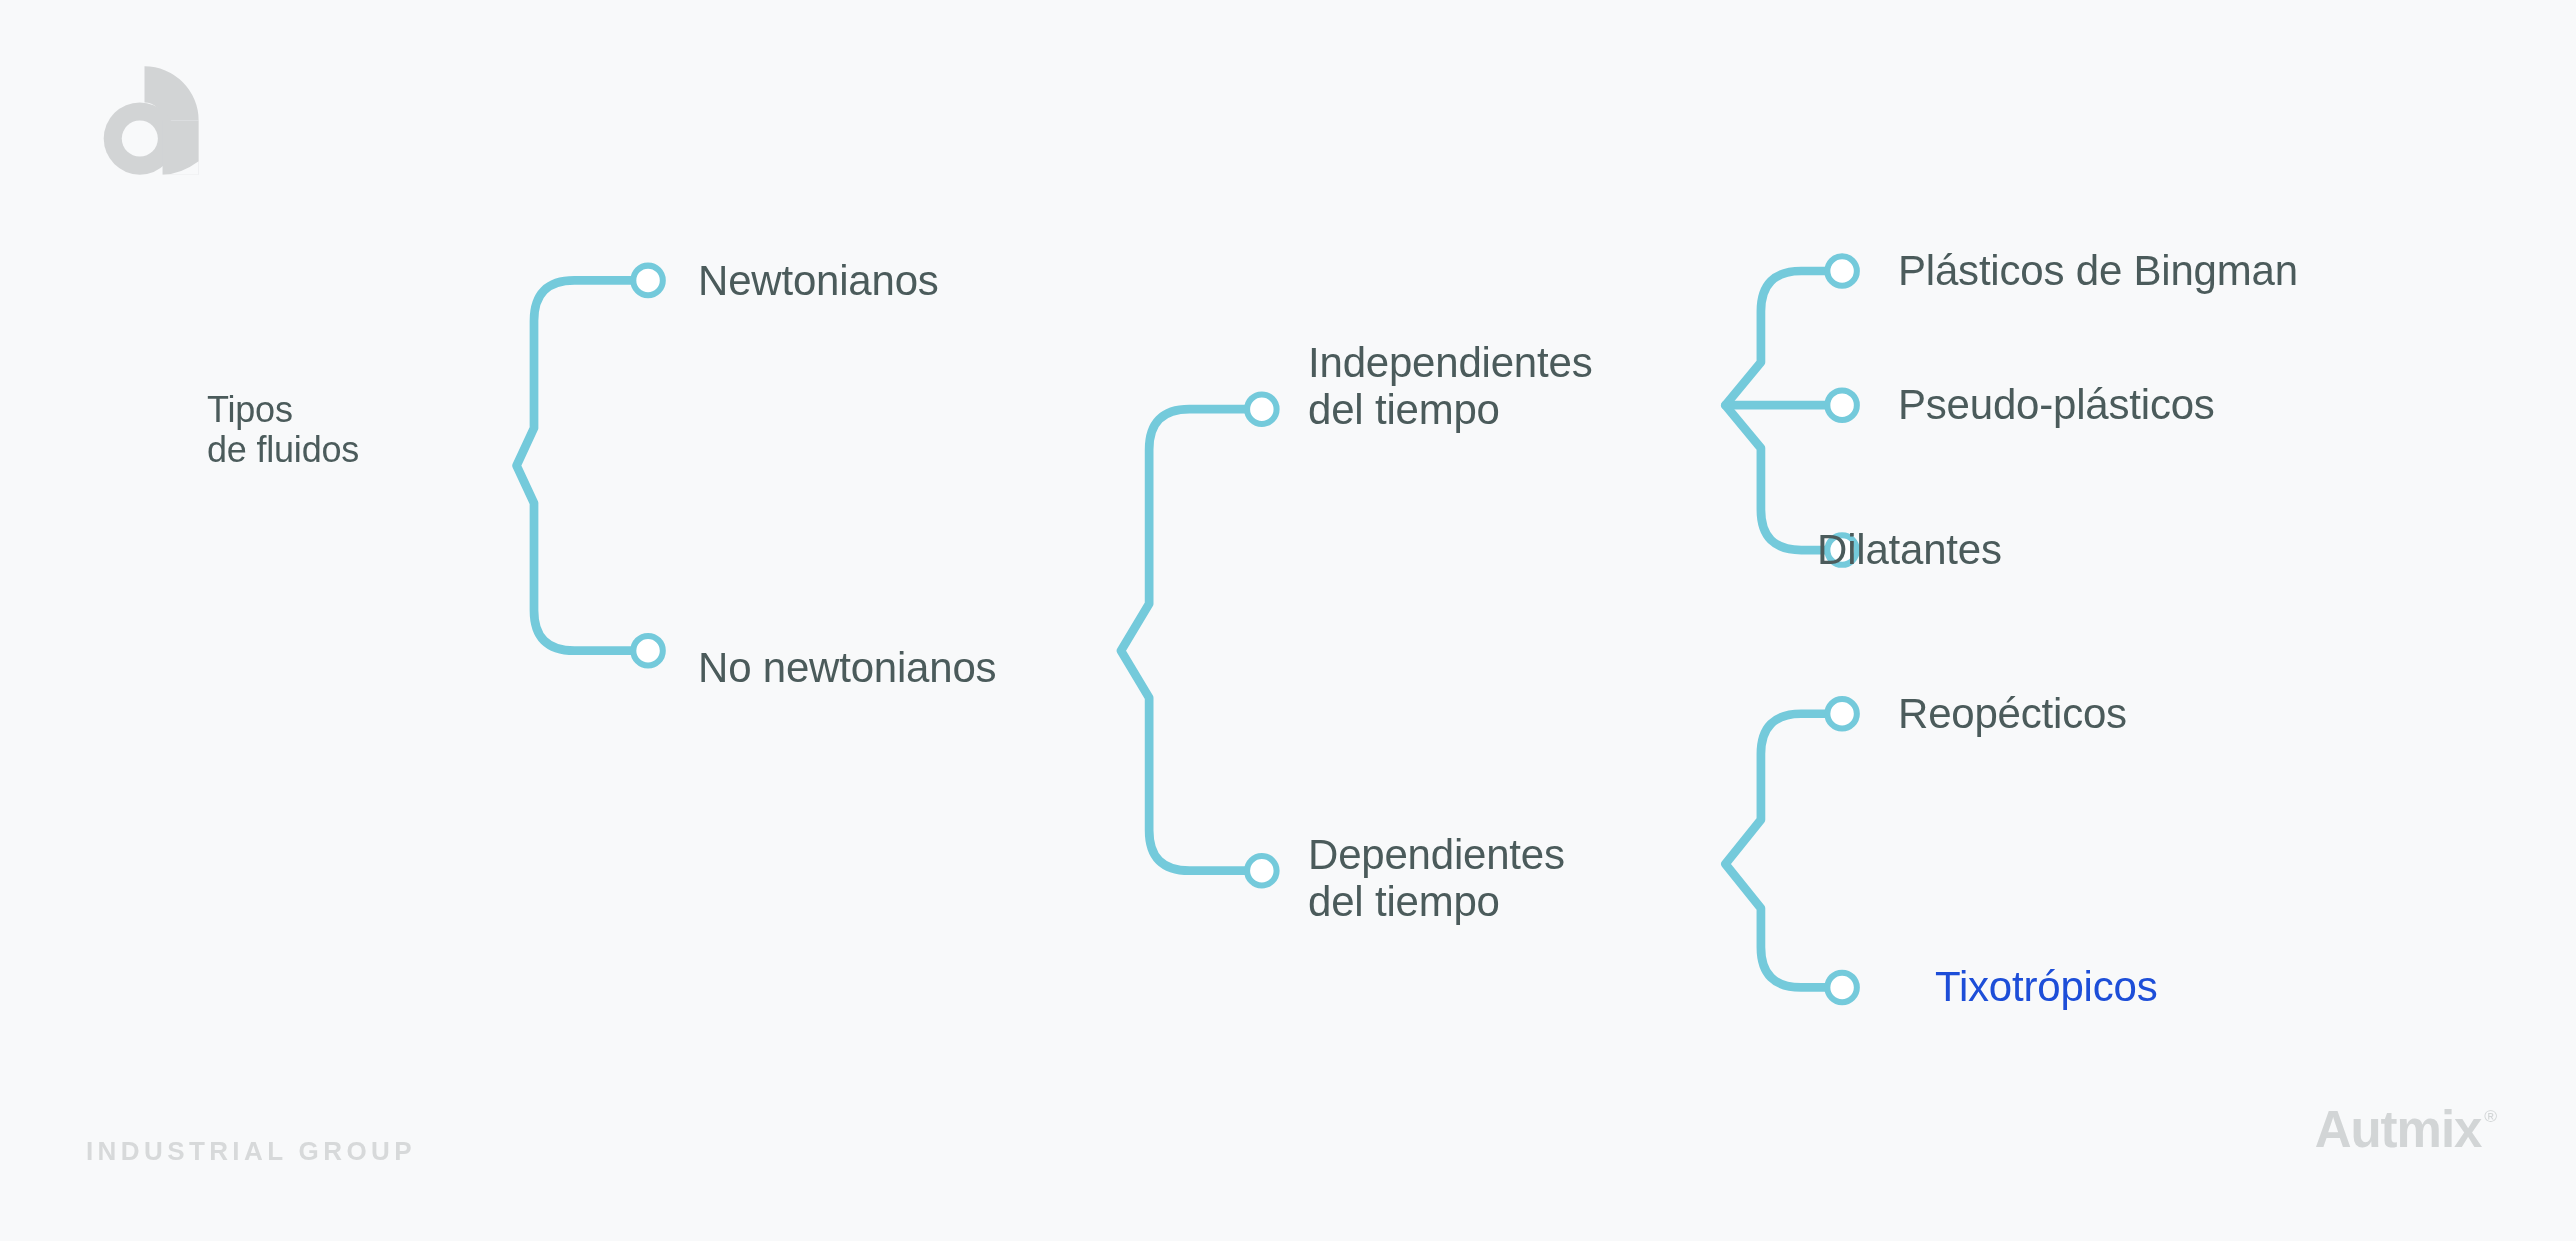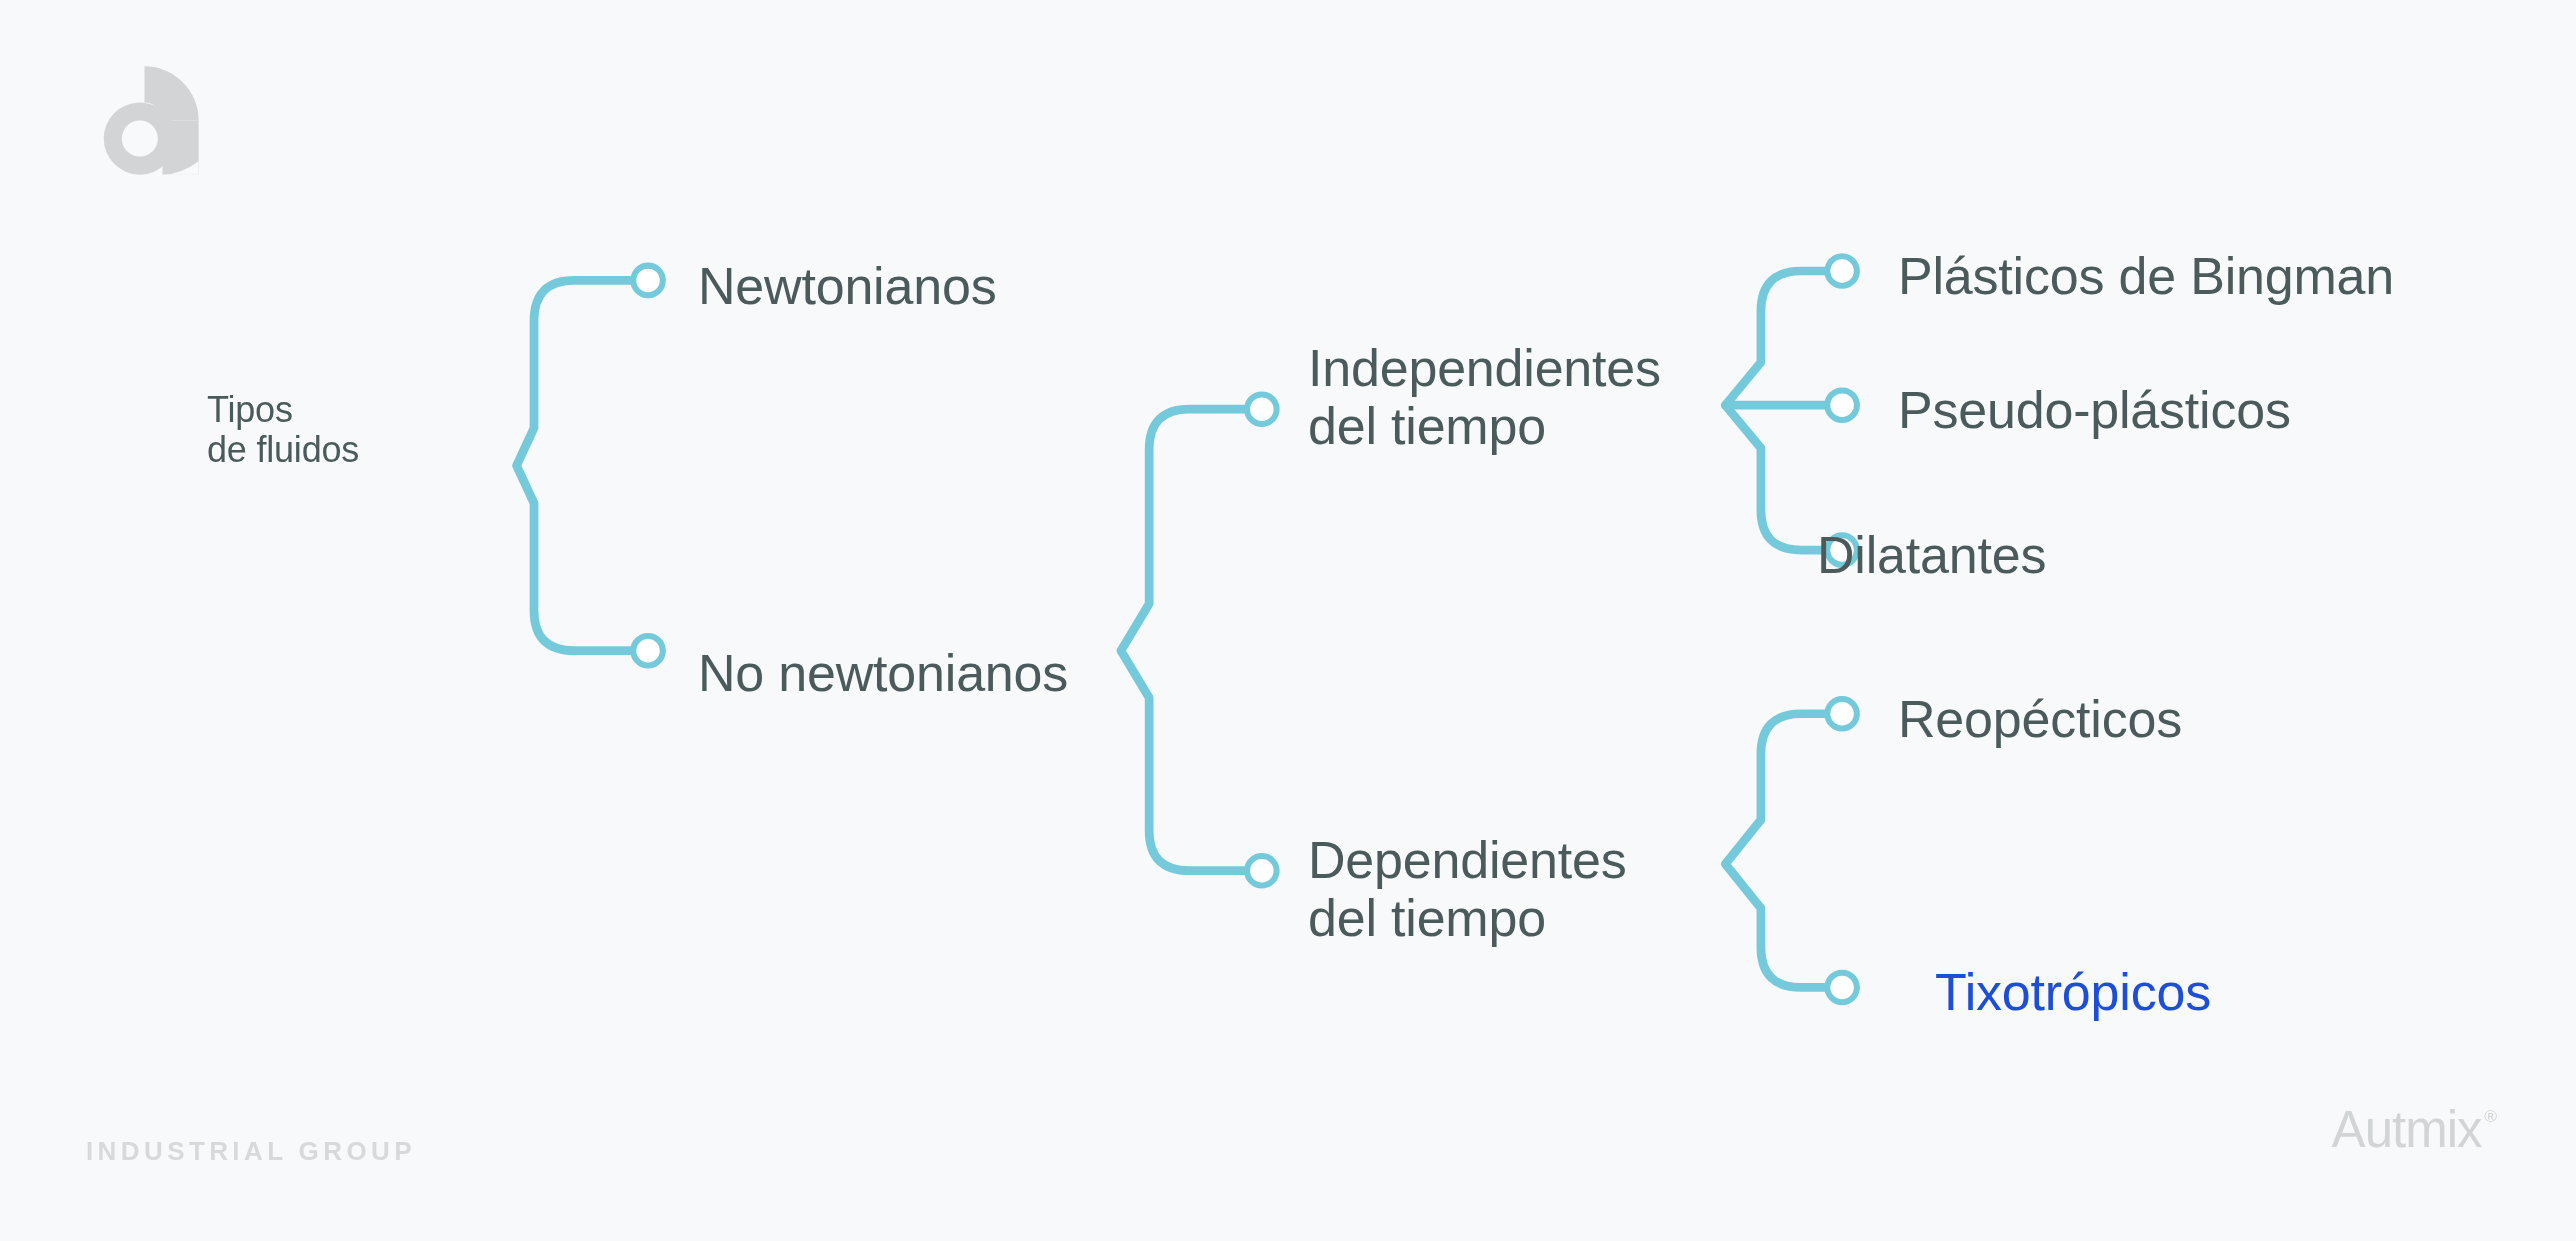--- a/index.html
+++ b/index.html
@@ -38,21 +38,21 @@
   #footer-right {
     position: absolute;
     right: 79px; top: 1104px;
     display: flex;
     align-items: flex-start;
     color: #D2D5D6;
     white-space: nowrap;
   }
   #footer-right .wordmark {
     font-size: 51px;
-    font-weight: 400;
+    font-weight: 700;
     letter-spacing: -1px;
     line-height: 1;
   }
   #footer-right .regmark {
     font-size: 17.4px;
     line-height: 1;
     margin-top: 4px;
     margin-left: 2.7px;
   }
 
@@ -72,21 +72,21 @@
   .node-dot {
     fill: #FFFFFF;
     stroke: #74CADB;
     stroke-width: 9;
   }
 
   
   .node-label {
     position: absolute;
     color: #4B5B5B;
-    font-size: 52px;
+    font-size: 42px;
     line-height: 1.12;
     letter-spacing: -0.2px;
     white-space: pre-line;
   }
   .node-label.root { font-size: 36px; }
 </style>
 </head>
 <body style="background: rgb(248, 249, 250);">
 
 <div id="stage">

